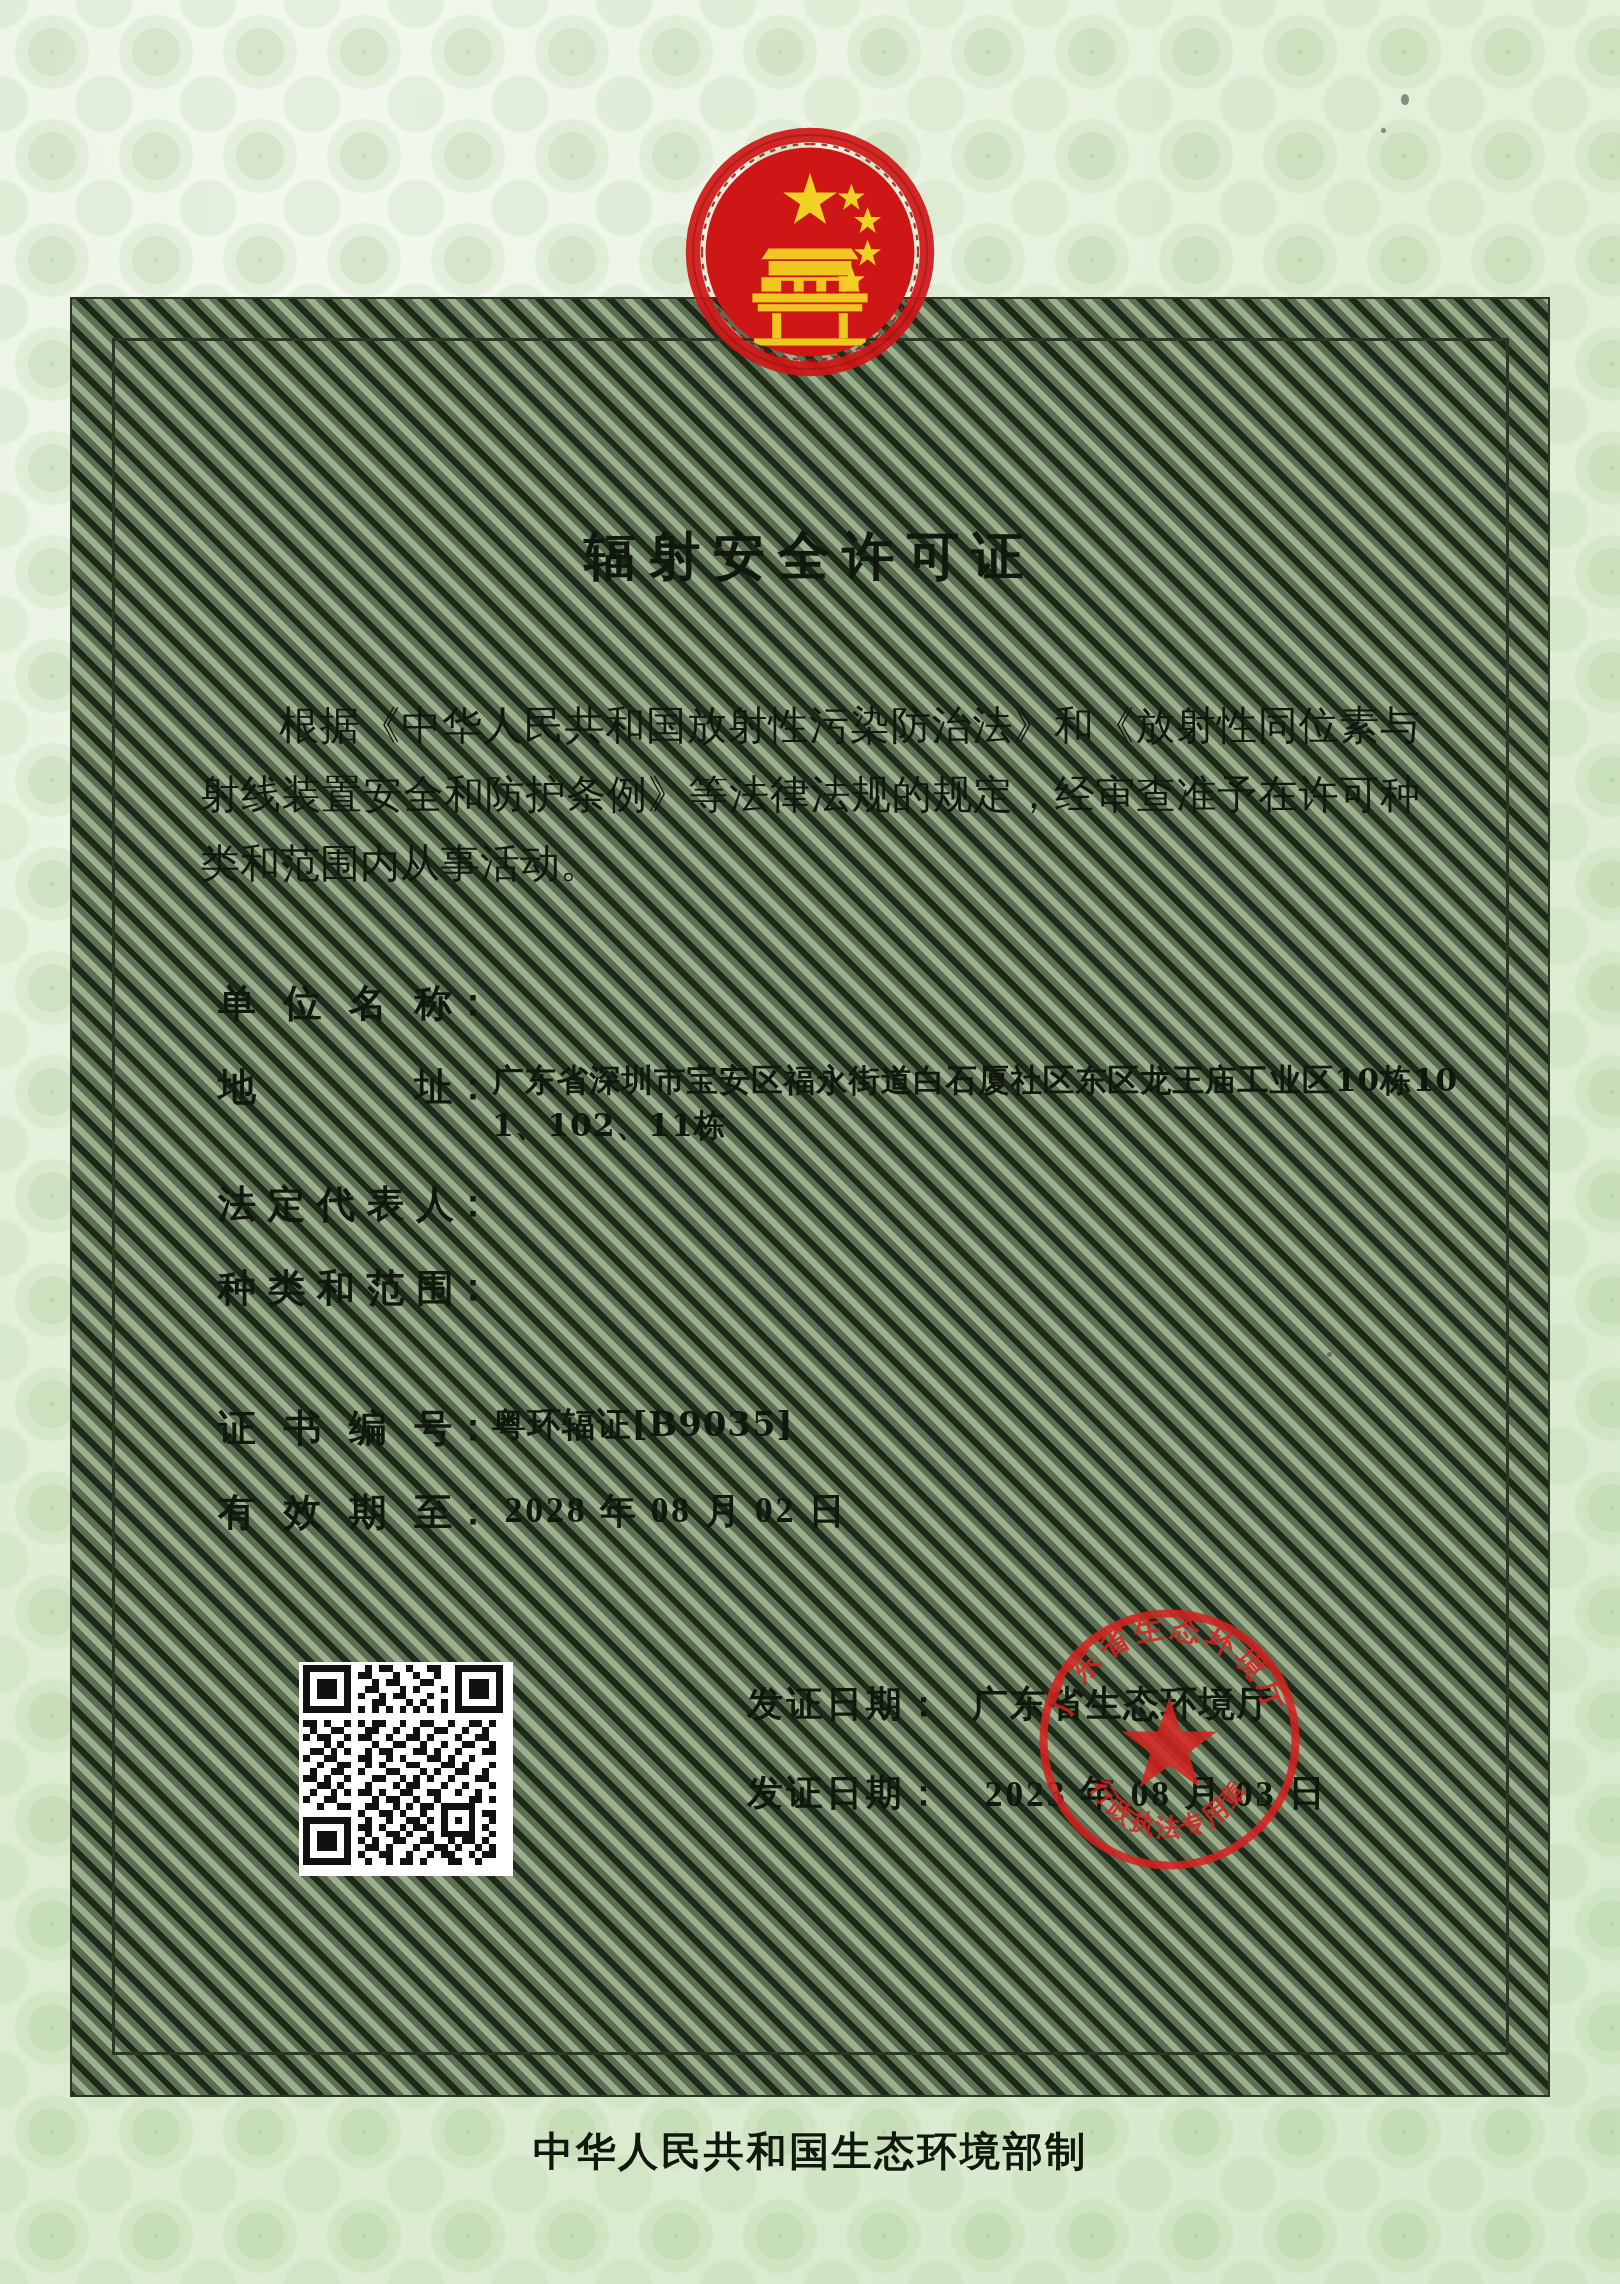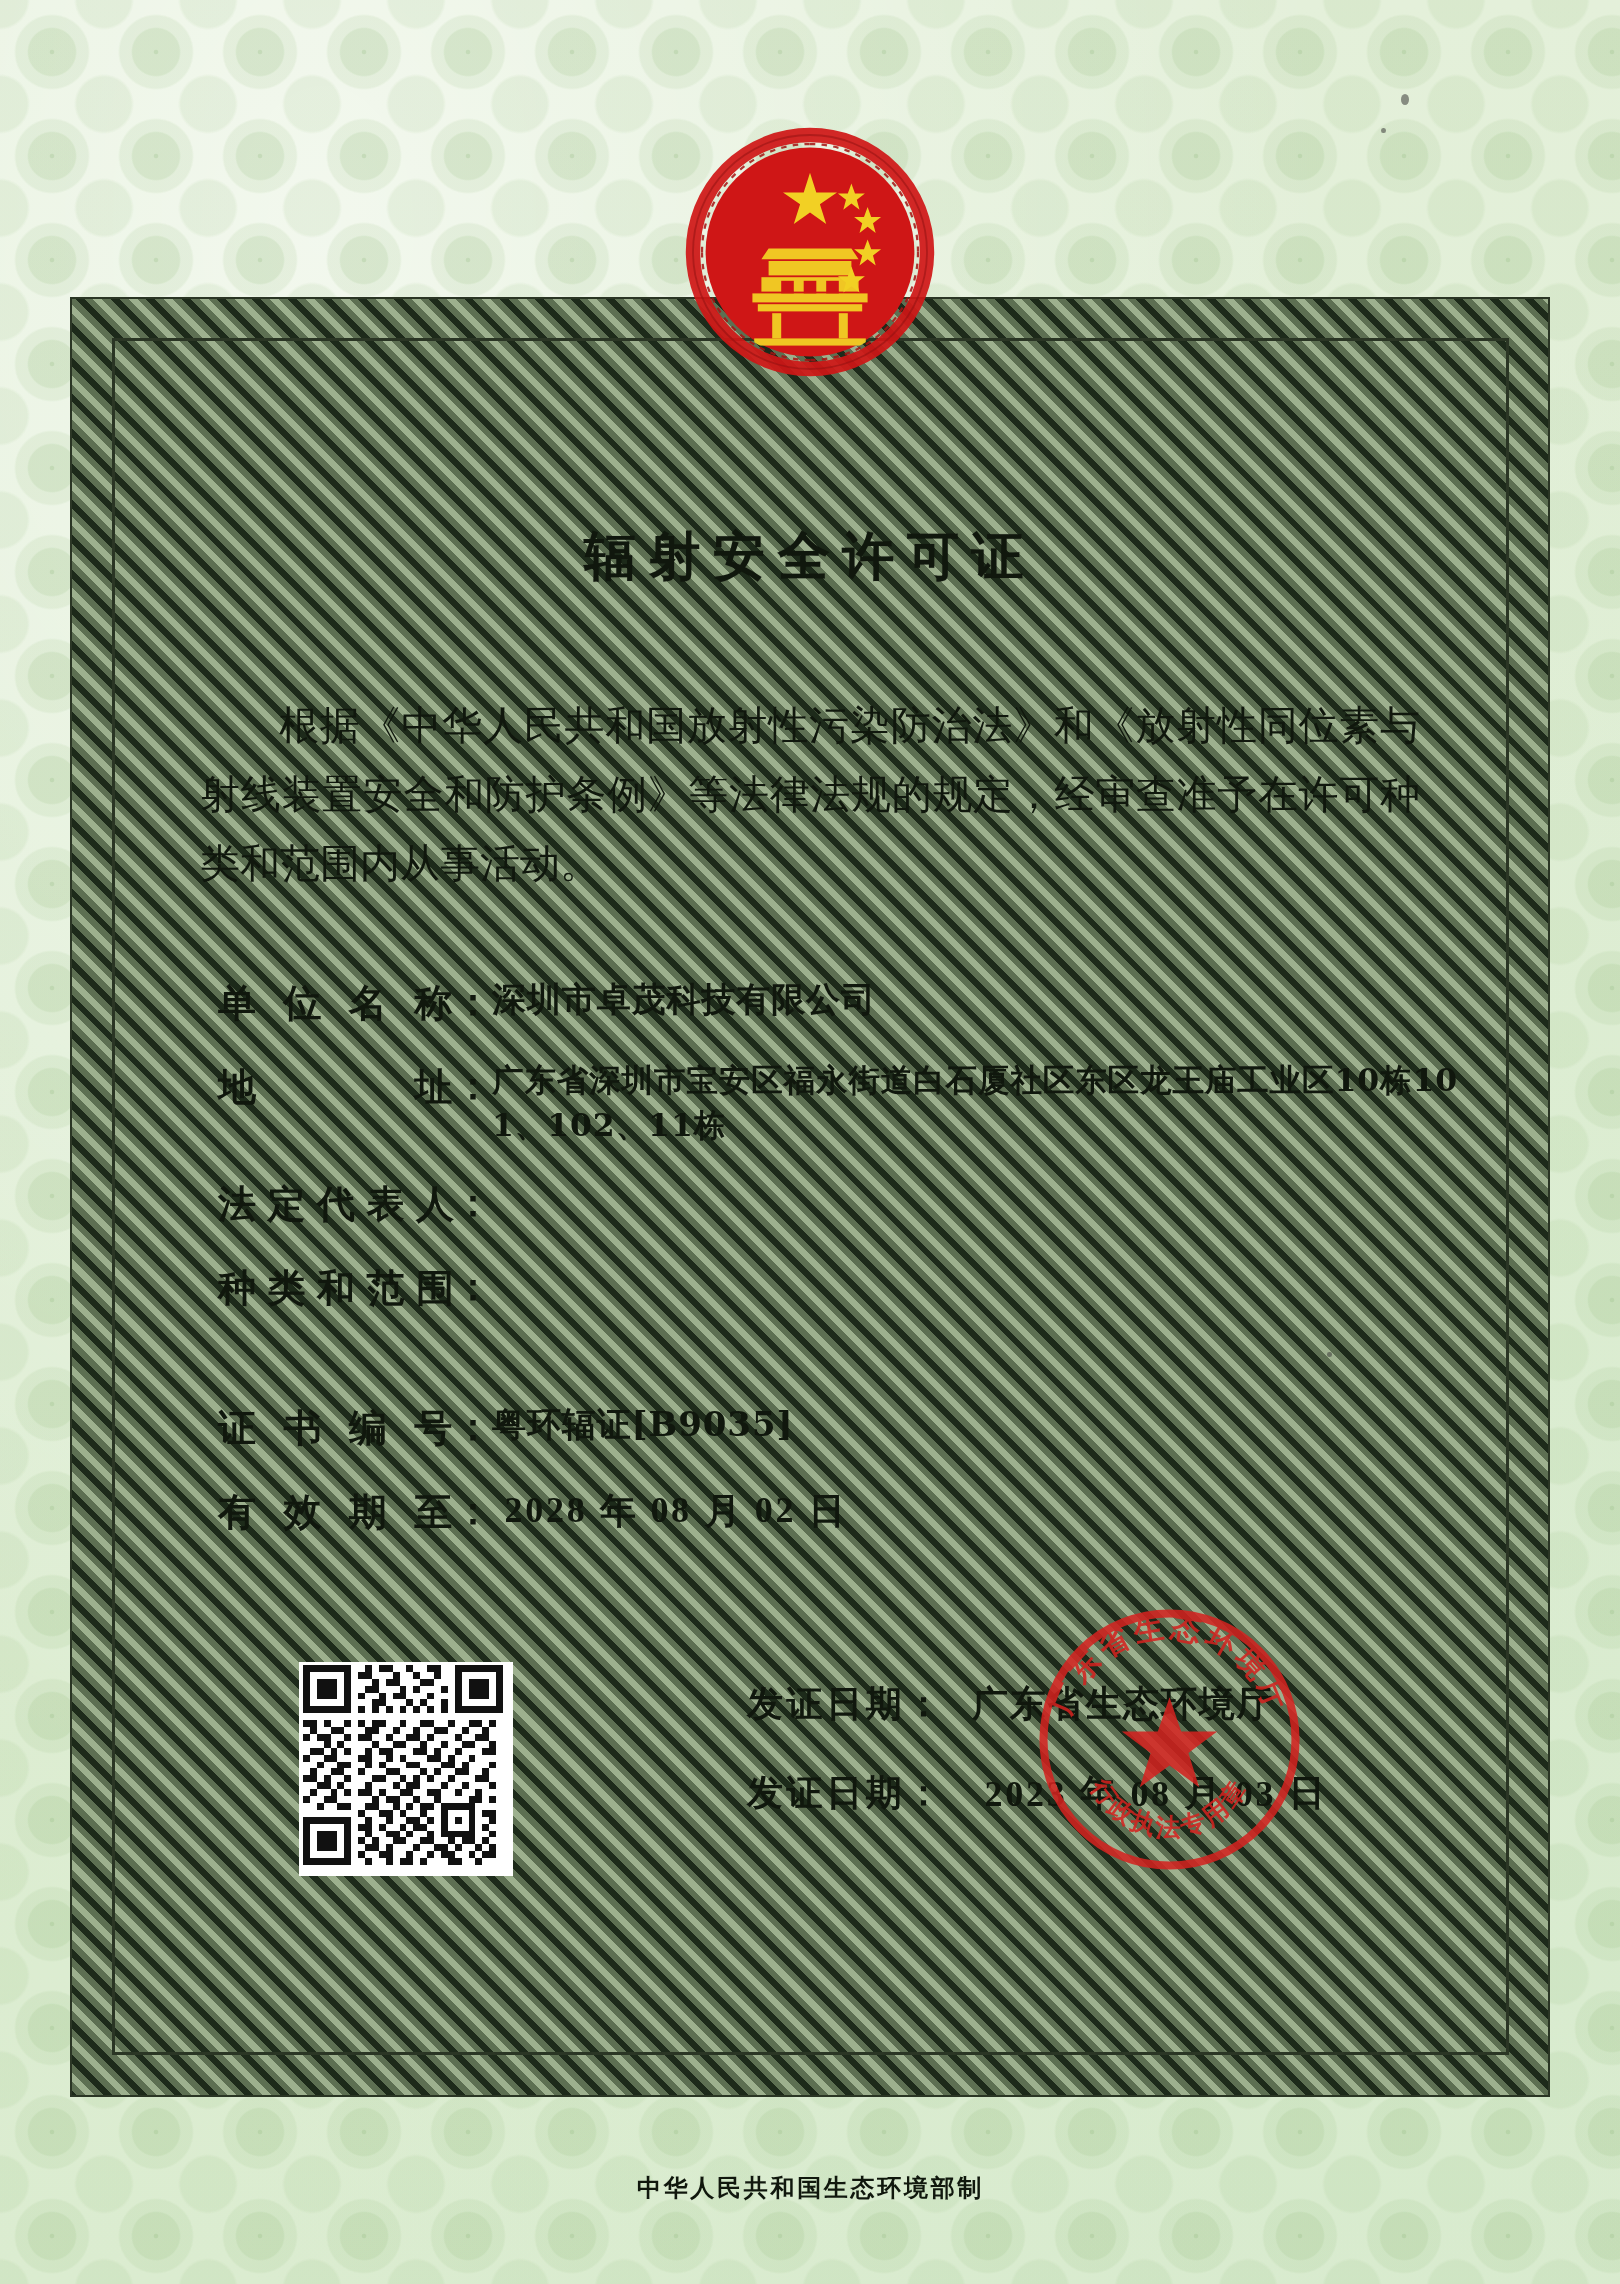--- a/index.html
+++ b/index.html
@@ -225,27 +225,26 @@
     opacity: 0.86;
     pointer-events: none;
   }
 
   .footer {
     position: absolute;
     left: 1px;
     right: 0;
     top: 2124px;
     text-align: center;
-    font-size: 24px;
+    font-size: 40px;
     font-weight: bold;
     letter-spacing: 2.7px;
     color: #10170d;
     font-family: "DejaVu Serif", serif;
     z-index: 6;
-    margin-top: 48px;
   }
 
   .speck {
     position: absolute;
     background: #3a3a38;
     border-radius: 50%;
     opacity: 0.55;
     pointer-events: none;
   }
 </style>
@@ -317,21 +316,20 @@
     <div class="fields">
 
       <div class="field-row">
         <div class="field-label">
           <span>单</span>
             <span>位</span>
             <span>名</span>
             <span>称</span>
         </div>
         <div class="field-colon">：</div>
-        <div class="field-value">深圳市卓茂科技有限公司</div>
       </div>
 
       <div class="field-row">
         <div class="field-label">
           <span>地</span>
             <span style="opacity:0">　</span>
             <span>址</span>
         </div>
         <div class="field-colon">：</div>
         <div class="field-value small">广东省深圳市宝安区福永街道白石厦社区东区龙王庙工业区10栋101、102、11栋</div>

